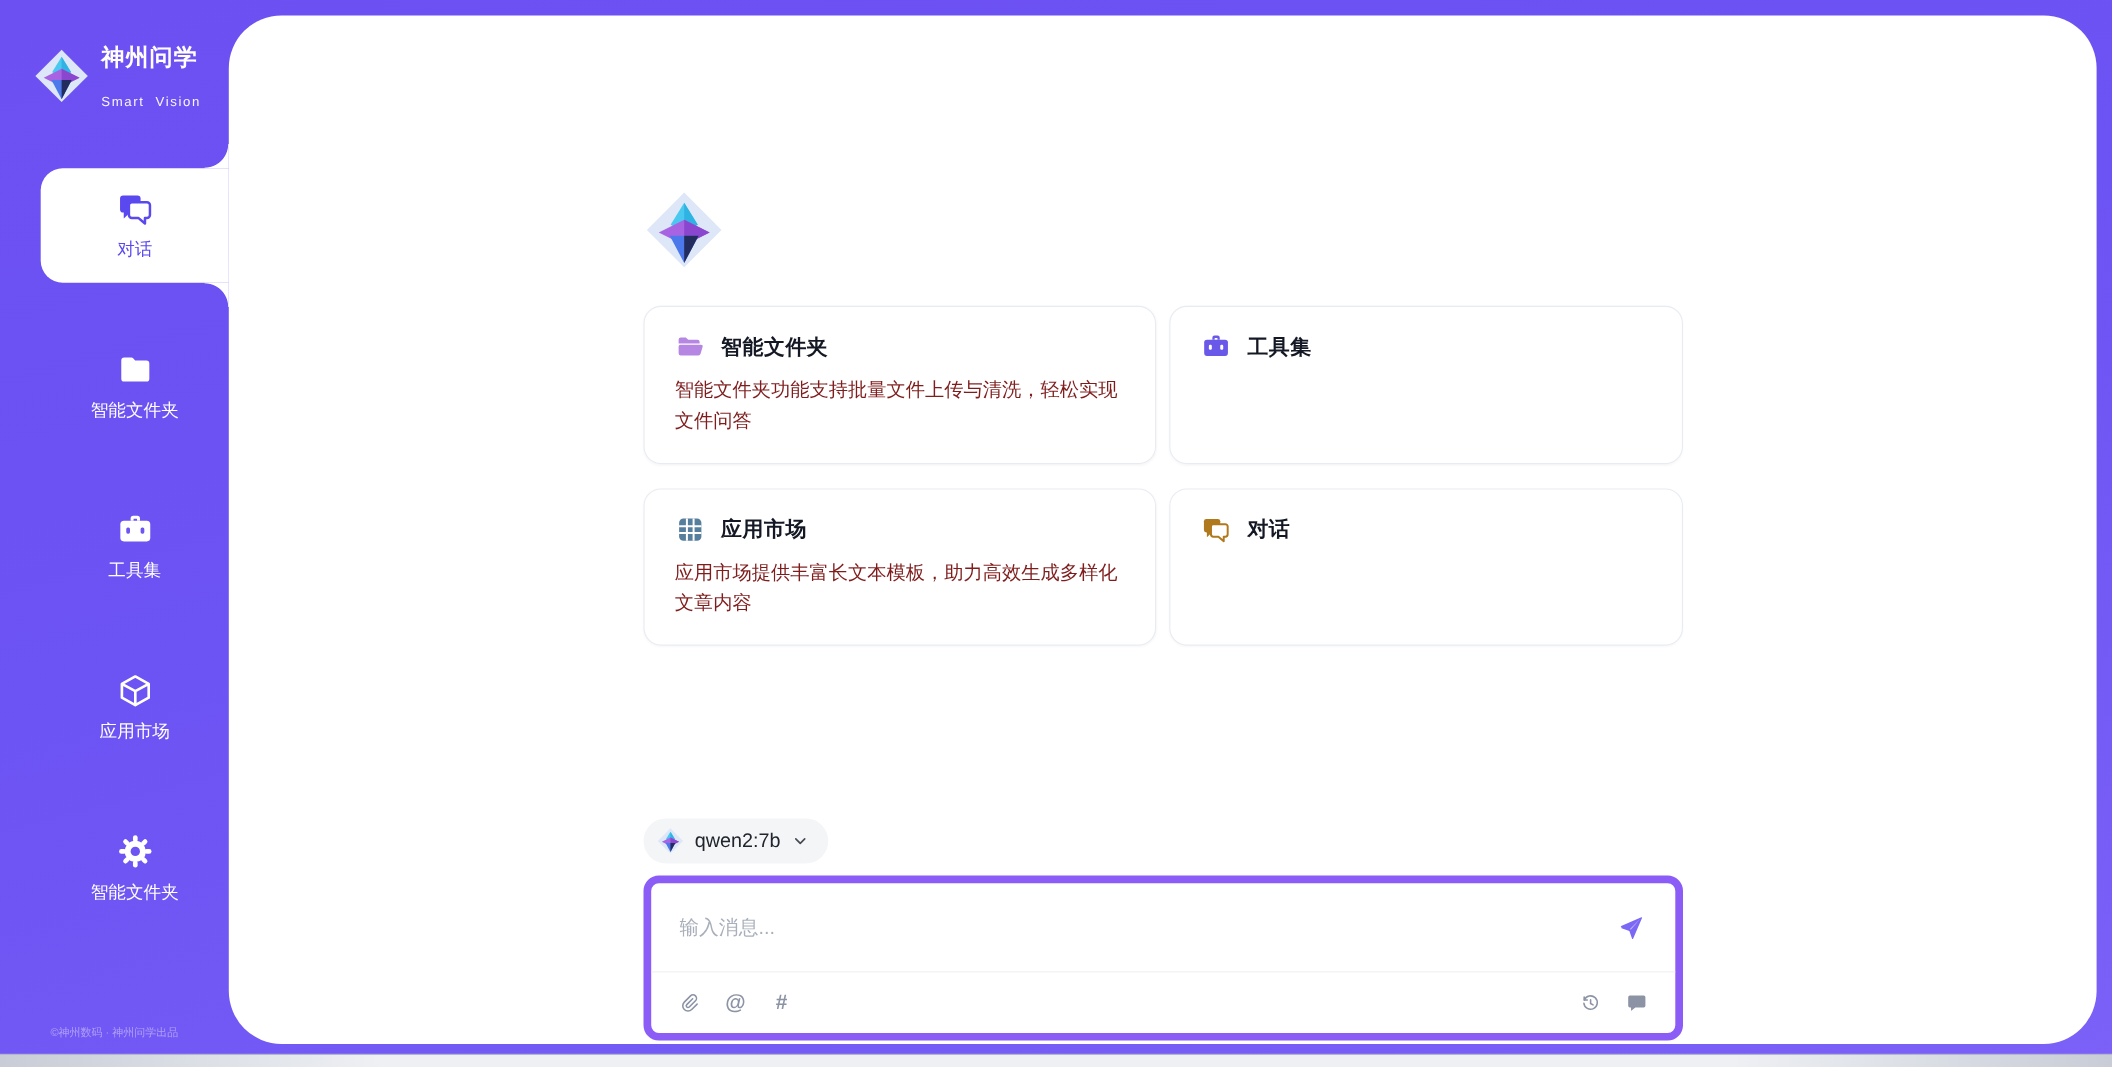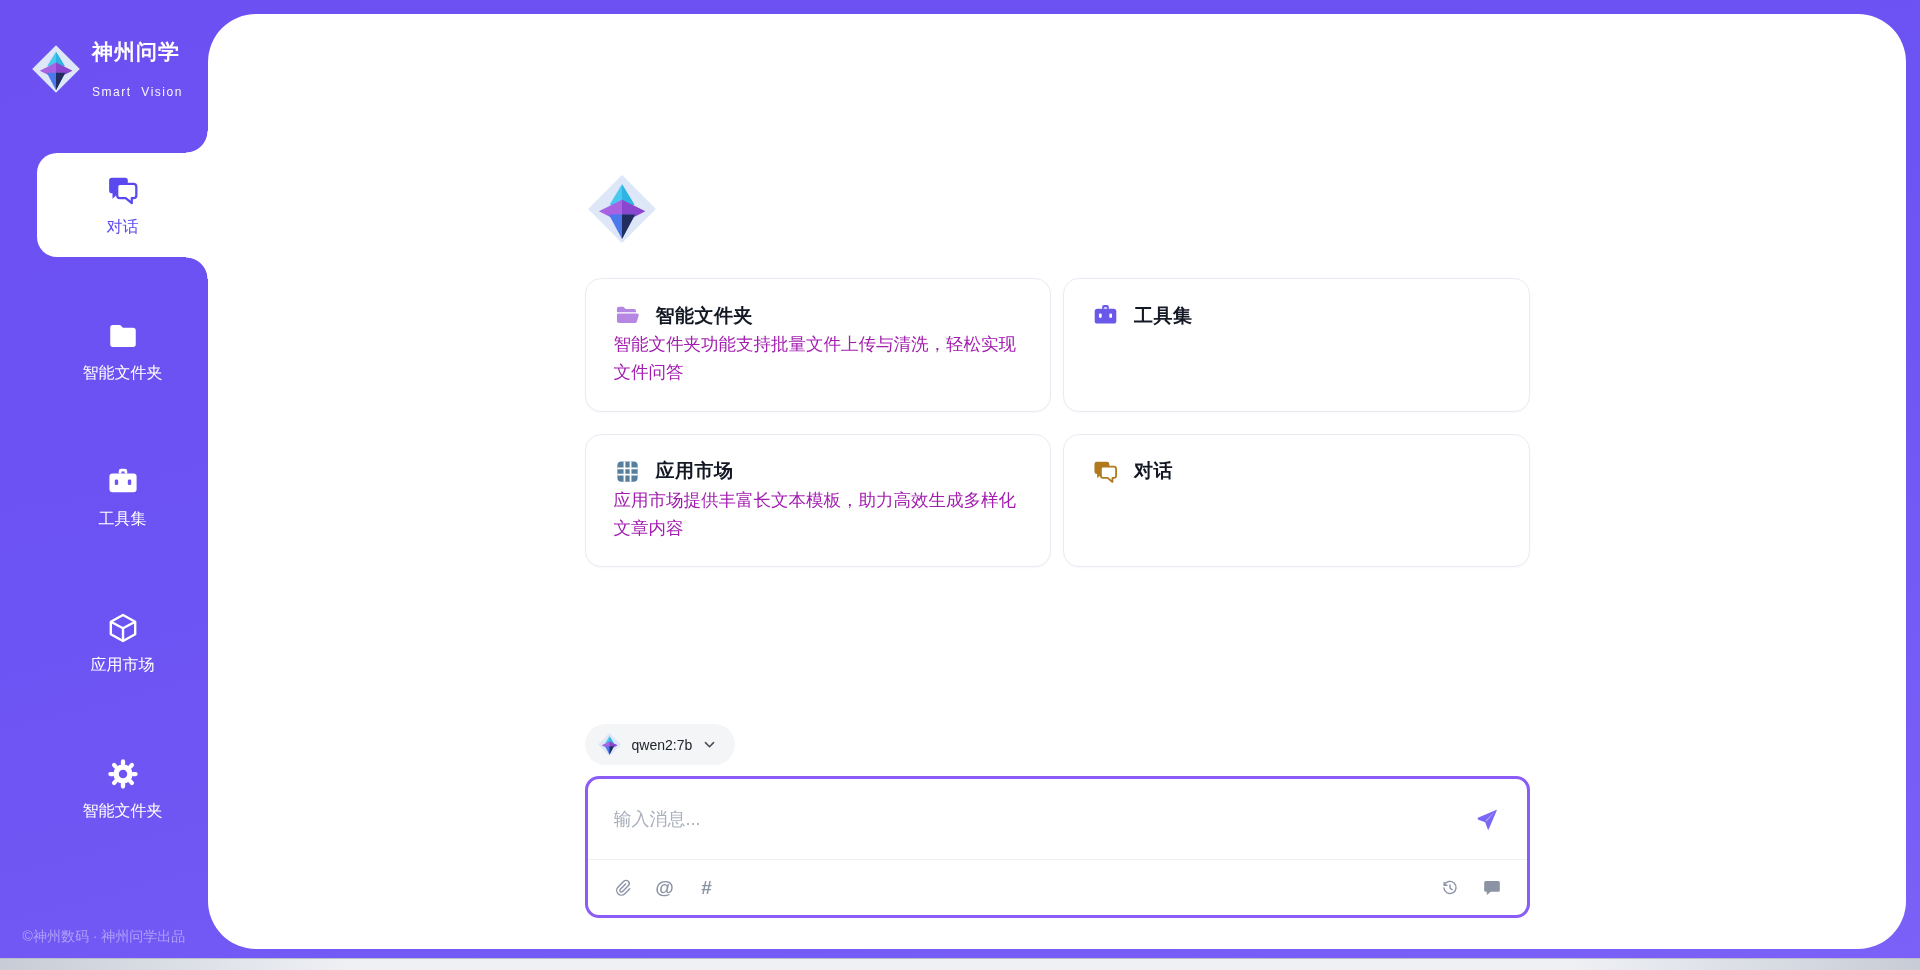--- a/index.html
+++ b/index.html
@@ -35,46 +35,46 @@
     content:""; position:absolute; right:0; width:22px; height:22px; pointer-events:none; }
   .nav-item.active::before { top:-22px;
     background:radial-gradient(circle 22px at 0 0, rgba(0,0,0,0) 21px, #fff 21.8px); }
   .nav-item.active::after { bottom:-22px;
     background:radial-gradient(circle 22px at 0 100%, rgba(0,0,0,0) 21px, #fff 21.8px); }
   .user-row { display:flex; align-items:center; gap:16px; padding-left:60px; margin-bottom:14px; cursor:pointer; }
   .avatar { width:44px; height:44px; border-radius:50%; background:#f3effb;
     display:flex; align-items:center; justify-content:center; }
   .avatar svg { width:26px; height:26px; }
   .user-label { font-size:20px; color:#fff; }
-  .copyright { text-align:center; font-size:14px; color:rgba(255,255,255,.42); margin-bottom:24px; }
+  .copyright { text-align:center; font-size:10px; color:rgba(255,255,255,.42); margin-bottom:24px; }
   
   .content { width:945px; margin:0 auto; padding-top:158px; }
   .greeting { display:flex; align-items:center; gap:22px; }
   .greeting-logo svg { width:74px; height:74px; display:block; }
   .greeting-text { font-size:29px; font-weight:700; color:#15171c; letter-spacing:1px; }
   .cards { display:grid; grid-template-columns:1fr 1fr; column-gap:12px; row-gap:22px; margin-top:32px; }
   .card { background:#fff; border:1px solid #e8ecf2; border-radius:16px;
     padding:23px 28px 24px; min-height:131px; cursor:pointer;
     box-shadow:0 1px 2px rgba(16,24,40,.03); }
   .card-head { display:flex; align-items:center; gap:15px; }
   .card-head svg { width:27px; height:27px; display:block; --slot:#ffffff; }
   .card-title { font-size:19px; font-weight:700; color:#141824; letter-spacing:.5px; }
-  .card-desc { margin-top:1px; font-size:17.5px; color:#a21caf; line-height:1.62; }
+  .card-desc { margin-top:11px; font-size:17.5px; color:#7f1d1d; line-height:1.62; }
   .icon-folder-open { color:#b687e2; }
   .icon-briefcase-card { color:#6a59e8; }
   .icon-grid { color:#567f9e; }
   .icon-chat-card { color:#b0791d; }
   
   .composer { margin-top:157px; }
   .model-pill { display:inline-flex; align-items:center; gap:10px;
     background:#f4f5f7; border-radius:21px; padding:8px 18px 8px 12px; cursor:pointer; }
   .model-pill svg.mini-logo { width:25px; height:25px; display:block; }
-  .model-name { font-size:14px; color:#20242c; }
+  .model-name { font-size:18px; color:#20242c; }
   .model-pill .chev svg { width:15px; height:15px; display:block; }
-  .input-box { margin-top:11px; border:3px solid #8b5cf6; border-radius:14px; background:#fff; }
+  .input-box { margin-top:11px; border:7px solid #8b5cf6; border-radius:14px; background:#fff; }
   .input-top { display:flex; align-items:center; height:80px; padding:0 26px; }
   .input-top input { flex:1; border:none; outline:none; font-size:18px; color:#20242c;
     font-family:"Liberation Sans","DejaVu Sans",sans-serif; background:transparent; }
   .input-top input::placeholder { color:#a9afbb; }
   .send-btn { width:28px; height:28px; color:#7b68f5; cursor:pointer; display:flex;
     align-items:center; justify-content:center; }
   .send-btn svg { width:26px; height:26px; }
   .input-bottom { display:flex; align-items:center; height:56px; padding:0 24px;
     border-top:1px solid #edf0f4; color:#8b93a5; }
   .tool-group { display:flex; align-items:center; gap:20px; }

